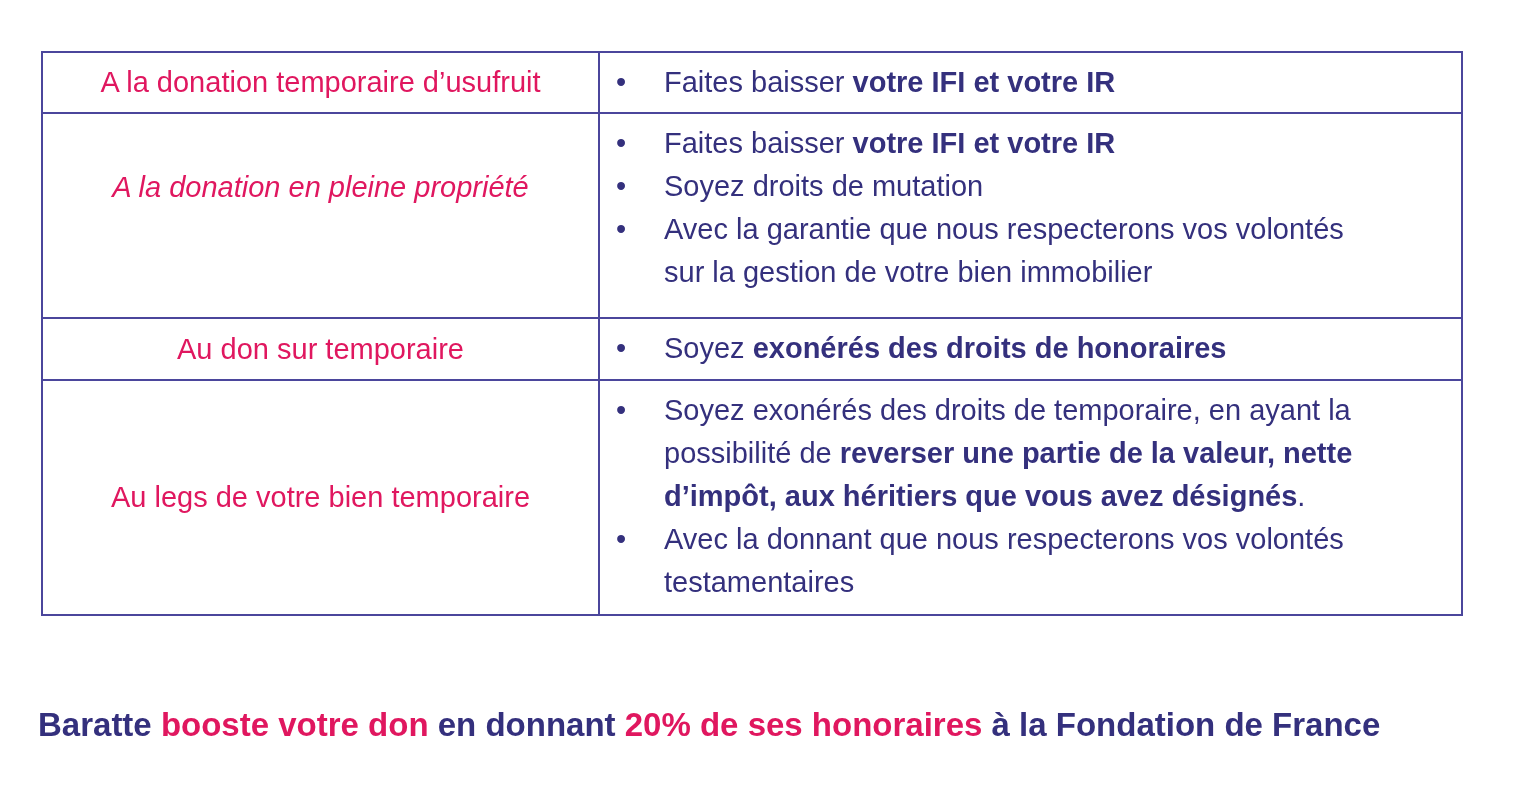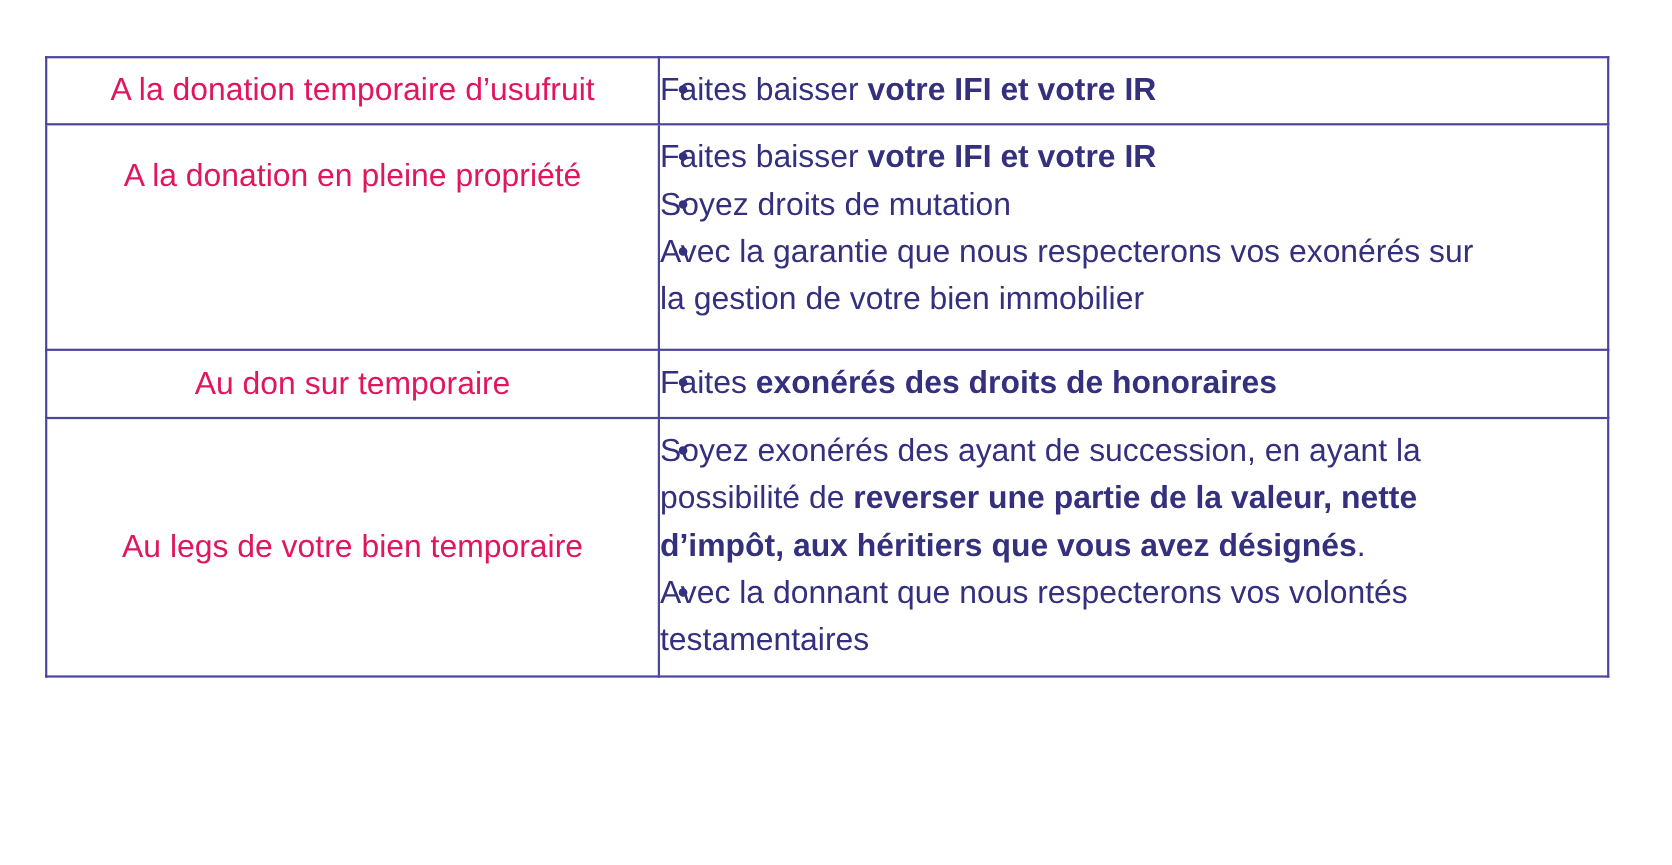--- a/index.html
+++ b/index.html
@@ -46,35 +46,37 @@
   tr.r4 { height: 235px; }
 
   td.type-cell {
     color: #E0175F;
     text-align: center;
     vertical-align: middle;
     padding: 0 10px;
   }
   tr.r2 td.type-cell {
     vertical-align: top;
-    padding-top: 25px;
+    padding-top: 52px;
+    font-style: italic;
   }
 
   td.benefits-cell {
     color: #34307D;
     vertical-align: top;
     padding: 8px 94px 8px 0;
   }
   ul.bullets {
     margin: 0;
     padding: 0;
     list-style: none;
   }
   ul.bullets li {
     position: relative;
+    padding-left: 64px;
   }
   ul.bullets li::before {
     content: "\2022";
     position: absolute;
     left: 16px;
     top: 0;
     color: #34307D;
   }
   .b { font-weight: bold; }
 
@@ -116,45 +118,46 @@
       </tr>
 
       <tr class="r2">
         <td class="type-cell">
           <span>A la donation en pleine propriété</span>
         </td>
         <td class="benefits-cell">
           <ul class="bullets">
             <li><span>Faites baisser </span><span class="b">votre IFI et votre IR</span></li>
             <li><span>Soyez droits de mutation</span></li>
-            <li><span>Avec la garantie que nous respecterons vos exonérés sur la gestion de votre bien immobilier</span></li>
+            <li><span>Avec la garantie que nous respecterons vos volontés sur la gestion de votre bien immobilier</span></li>
           </ul>
         </td>
       </tr>
 
       <tr class="r3">
         <td class="type-cell">
           <span>Au don sur temporaire</span>
         </td>
         <td class="benefits-cell">
           <ul class="bullets">
-            <li><span>Faites </span><span class="b">exonérés des droits de honoraires</span></li>
+            <li><span>Soyez </span><span class="b">exonérés des droits de honoraires</span></li>
           </ul>
         </td>
       </tr>
 
       <tr class="r4">
         <td class="type-cell">
           <span>Au legs de votre bien temporaire</span>
         </td>
         <td class="benefits-cell">
           <ul class="bullets">
-            <li><span>Soyez exonérés des ayant de succession, en ayant la possibilité de </span><span class="b">reverser une partie de la valeur, nette d’impôt, aux héritiers que vous avez désignés</span><span>.</span></li>
+            <li><span>Soyez exonérés des droits de temporaire, en ayant la possibilité de </span><span class="b">reverser une partie de la valeur, nette d’impôt, aux héritiers que vous avez désignés</span><span>.</span></li>
             <li><span>Avec la donnant que nous respecterons vos volontés testamentaires</span></li>
           </ul>
         </td>
       </tr>
 
     </tbody>
   </table>
 
+  <p class="footer-statement"><span class="fc-blue">Baratte </span><span class="fc-pink">booste votre don</span><span class="fc-blue"> en donnant </span><span class="fc-pink">20% de ses honoraires</span><span class="fc-blue"> à la Fondation de France</span></p>
 
 </div>
 
 </body></html>

